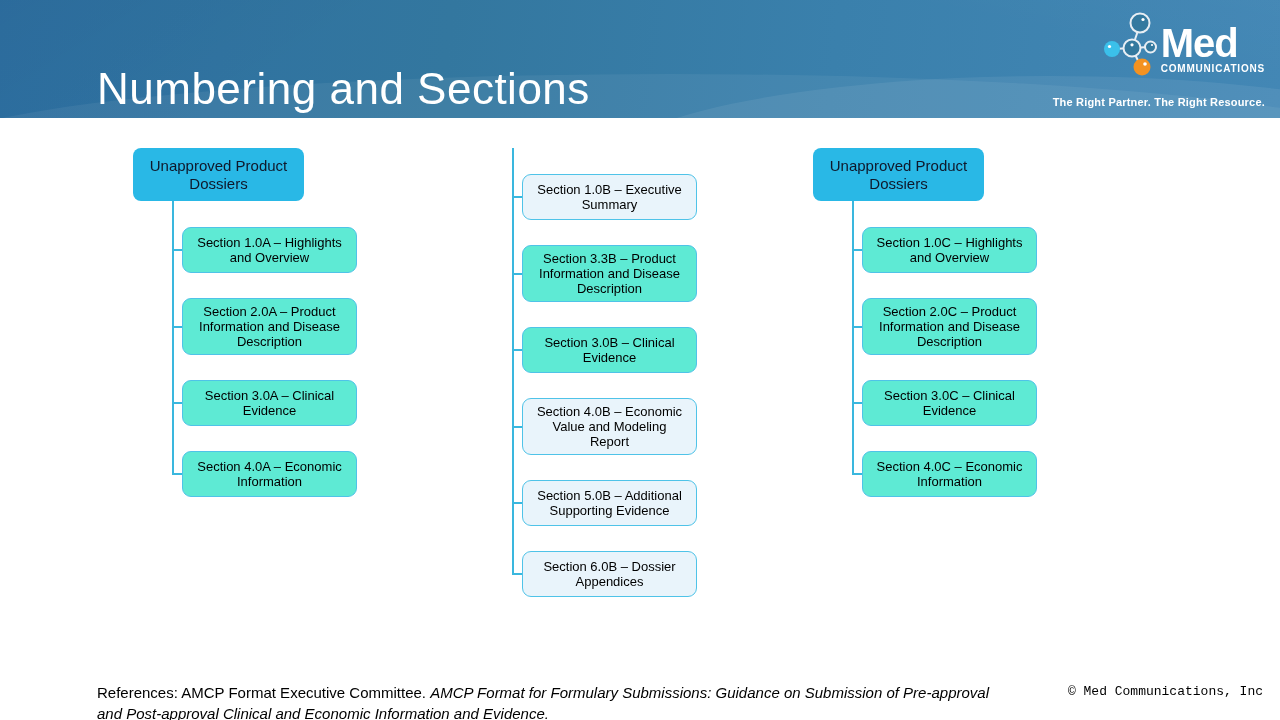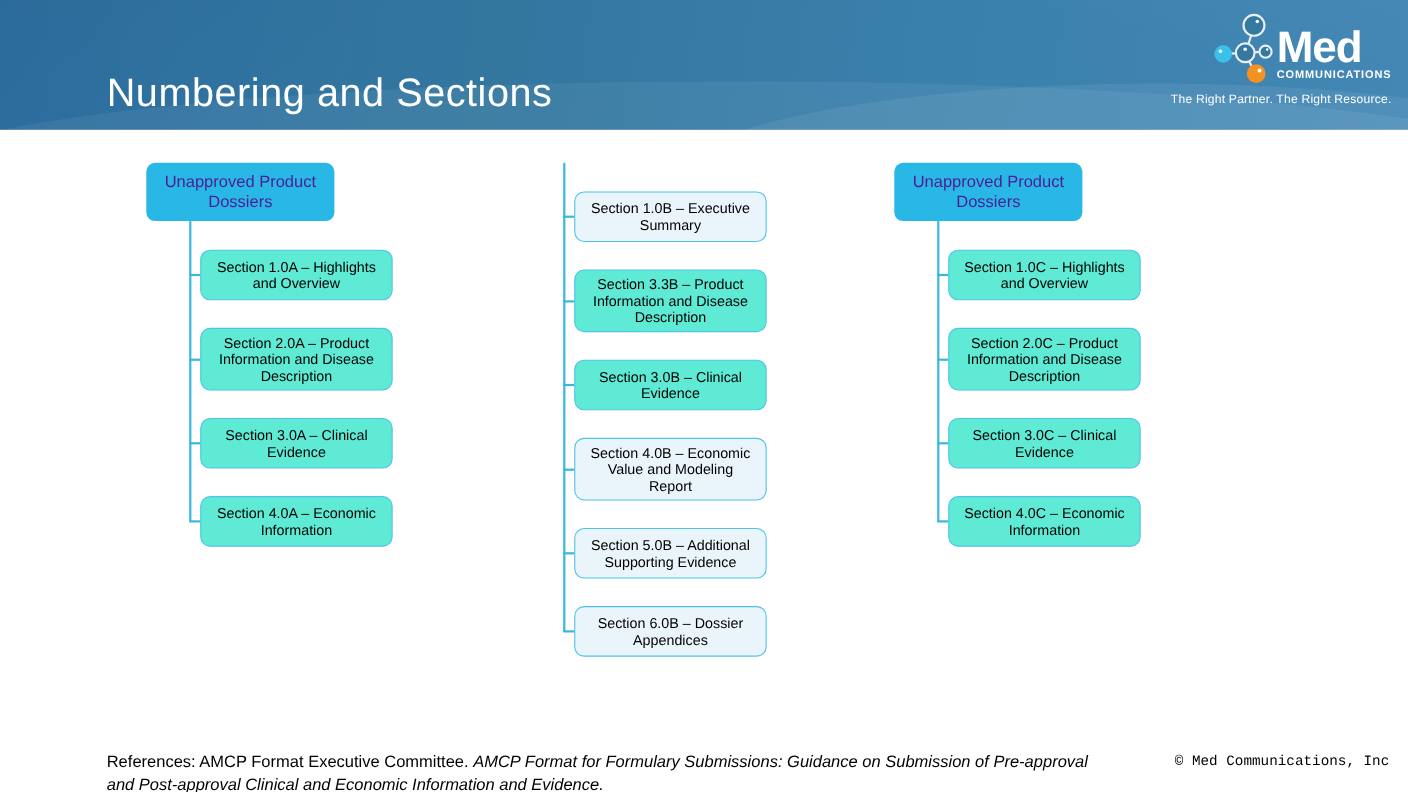--- a/index.html
+++ b/index.html
@@ -28,43 +28,43 @@
     border-radius:50% 50% 0 0/90% 90% 0 0;
     background:rgba(255,255,255,0.06);
   }
   .band .wave2{
     position:absolute;right:-220px;bottom:-58px;width:900px;height:100px;
     border-radius:50% 50% 0 0/95% 95% 0 0;
     background:rgba(255,255,255,0.07);
   }
   .page-title{
     position:absolute;left:97px;top:32px;
-    font-size:36px;line-height:56px;color:#ffffff;font-weight:400;letter-spacing:0.5px;
+    font-size:44px;line-height:56px;color:#ffffff;font-weight:400;letter-spacing:0.5px;
     white-space:nowrap;
   }
   
   .logo{
     position:absolute;right:15px;top:10px;color:#ffffff;
     display:flex;flex-direction:column;align-items:flex-end;
   }
   .logo-top{display:flex;align-items:flex-end;}
   .logo-mark{width:58px;height:66px;margin-right:2px;}
   .logo-words{display:flex;flex-direction:column;align-items:flex-start;padding-bottom:2px;}
   .logo-med{font-size:40px;font-weight:bold;line-height:34px;letter-spacing:-1px;}
   .logo-comm{font-size:10px;font-weight:bold;letter-spacing:0.8px;margin-top:3px;}
-  .logo-tagline{font-size:11px;font-weight:normal;margin-top:9px;letter-spacing:0.2px;}
+  .logo-tagline{font-size:11px;font-weight:bold;margin-top:20px;letter-spacing:0.2px;}
   
   .diagram{
     position:absolute;top:148px;left:133px;
     display:flex;gap:116px;
   }
   .tree-col{width:224px;}
   .parent-box{
     width:171px;min-height:53px;box-sizing:border-box;
-    background:var(--cyan,#29b8e6);color:#4c1d95;
+    background:var(--cyan,#29b8e6);color:#0f172a;
     border-radius:8px;padding:5px 8px;
     display:flex;align-items:center;justify-content:center;text-align:center;
     font-size:15px;line-height:18px;
   }
   .children{position:relative;margin-left:49px;padding-top:26px;}
   .children::before{
     content:"";position:absolute;left:-10px;top:0;bottom:23px;width:2px;
     background:var(--line,#3ab7de);
   }
   .child-box{

